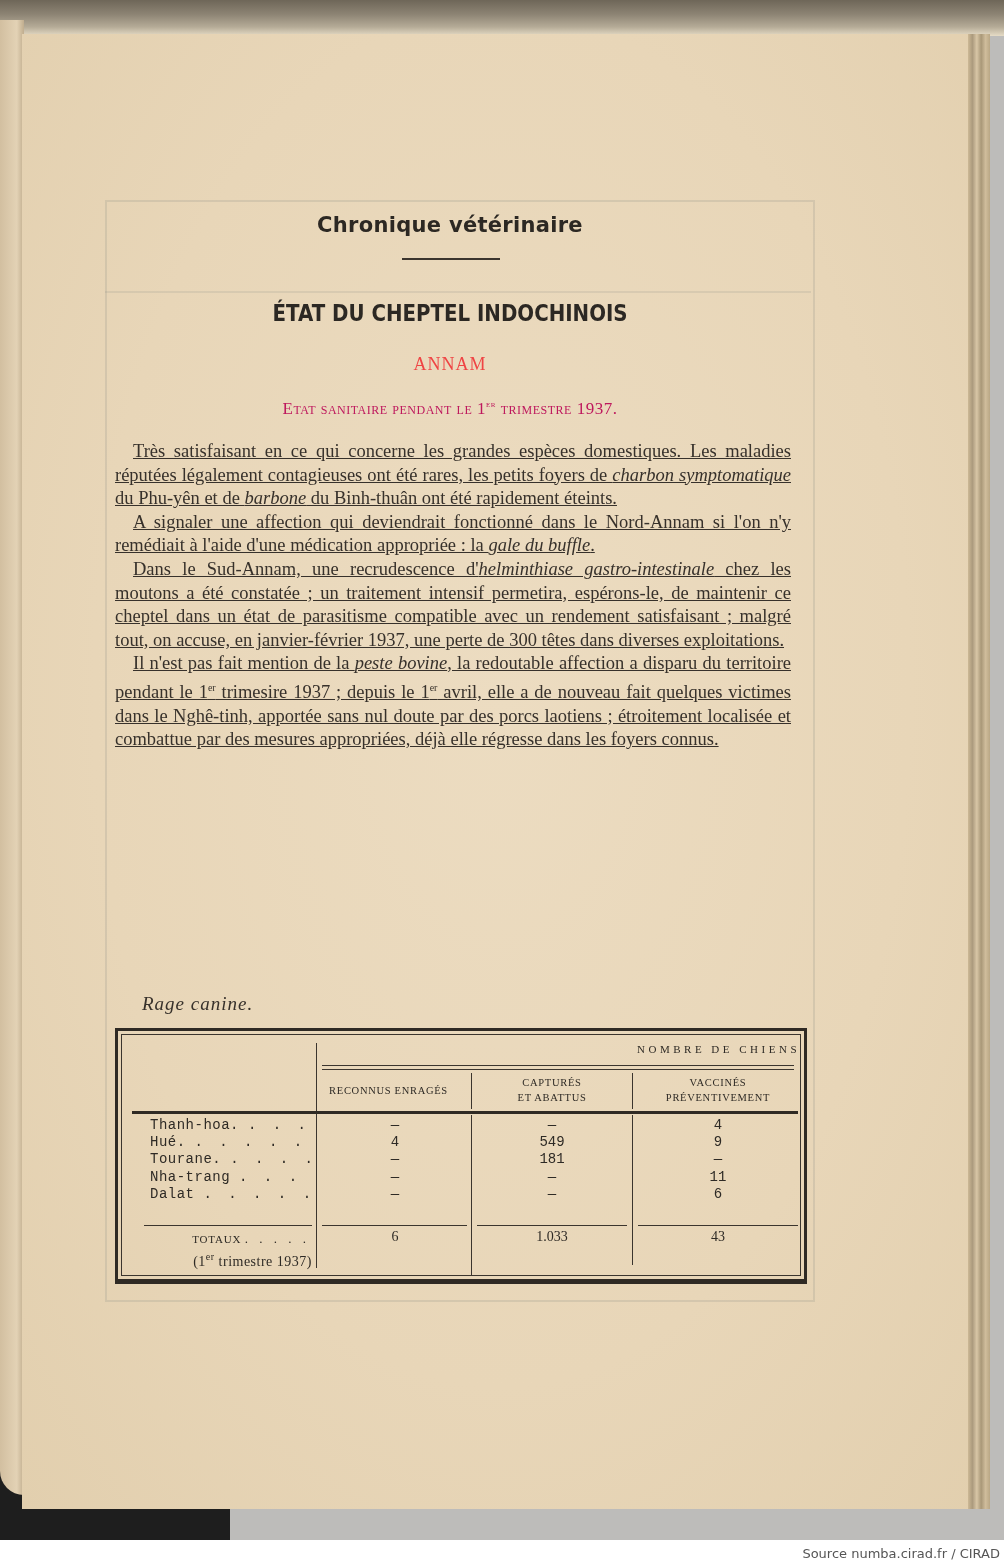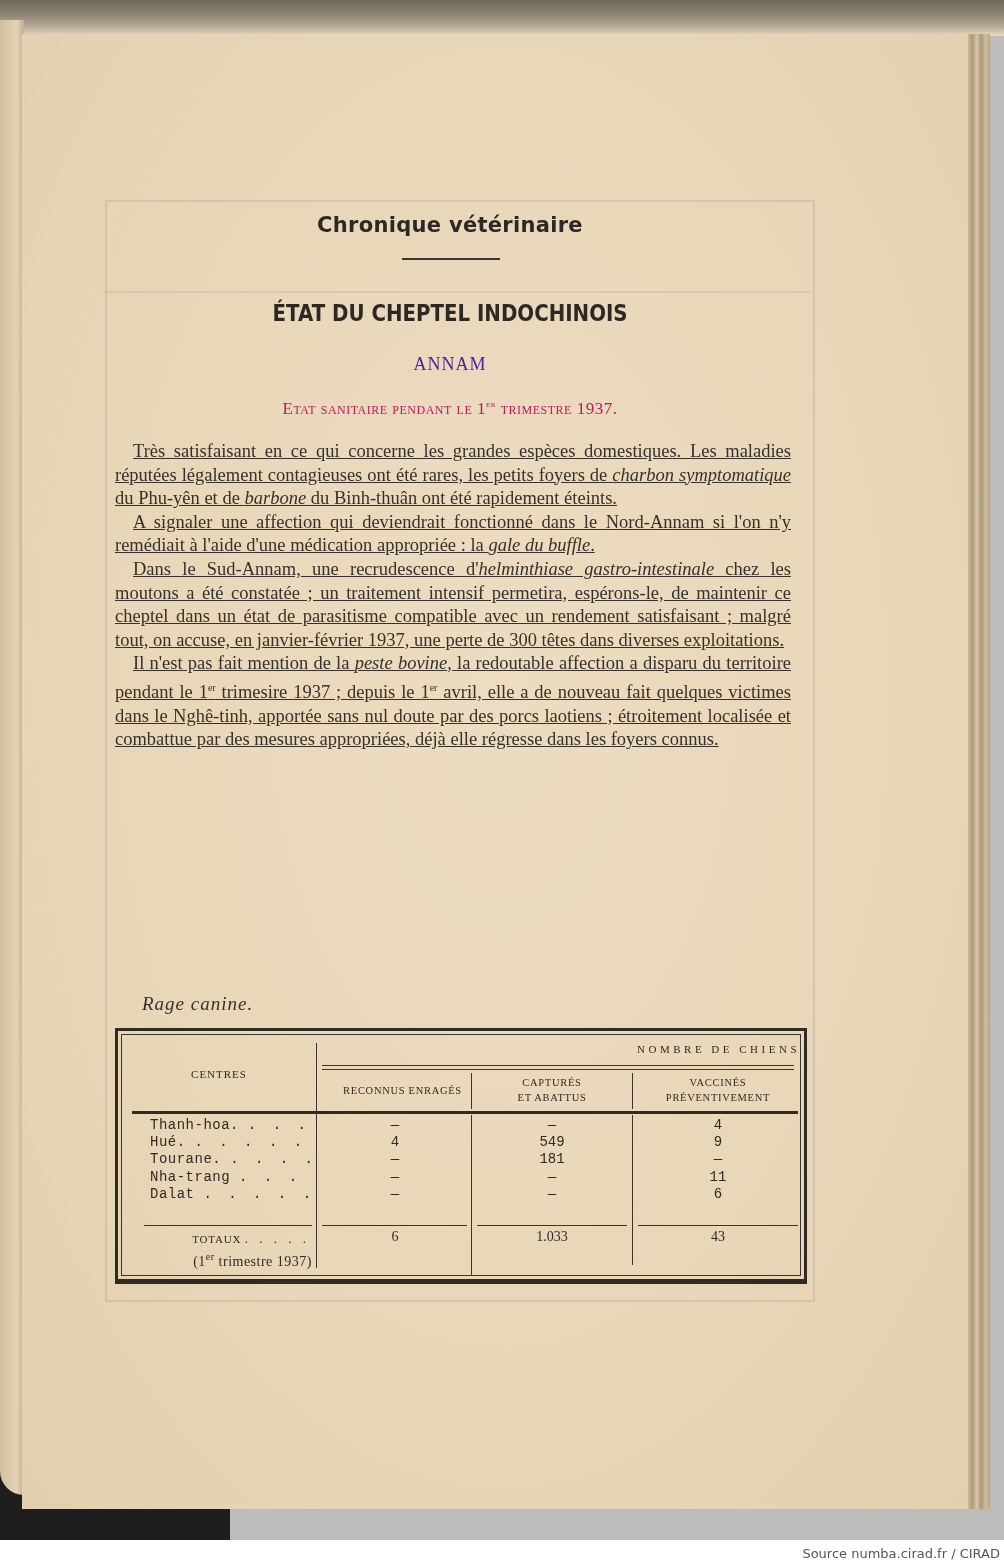--- a/index.html
+++ b/index.html
@@ -24,21 +24,21 @@
   .ghost-frame { position:absolute; left:105px; top:200px; width:706px; height:1098px;
     border:2px solid rgba(150,150,140,0.25); }
   .ghost-line { position:absolute; left:105px; top:291px; width:706px; height:0;
     border-top:2px solid rgba(150,150,140,0.2); }
   .heading1 { position:absolute; left:100px; width:700px; top:213px; text-align:center;
     font-family:"DejaVu Sans", sans-serif; font-weight:bold; font-size:21px; color:#2c2823; letter-spacing:0.3px; }
   .rule { position:absolute; left:402px; top:258px; width:98px; height:0; border-top:2px solid #3b352e; }
   .heading2 { position:absolute; left:100px; width:700px; top:300px; text-align:center;
     font-family:"DejaVu Sans", sans-serif; font-weight:bold; font-size:23px; color:#2c2823; transform:scaleX(0.86); }
   .heading3 { position:absolute; left:100px; width:700px; top:354px; text-align:center;
-    font-size:18px; color:#4c1d95; letter-spacing:1px; }
+    font-size:18px; color:#ef4444; letter-spacing:1px; }
   .heading4 { position:absolute; left:100px; width:700px; top:398px; text-align:center;
     font-size:17px; color:#be185d; font-variant:small-caps; letter-spacing:0.5px; }
   .heading4 sup, .body sup, .tot-sub sup { font-size:10px; }
 
   .body { position:absolute; left:115px; width:676px; top:440px; font-size:18.5px; line-height:23.6px;
     color:#37312b; text-align:justify; }
   .body p { margin:0; text-indent:18px;text-decoration:underline; }
   .body em { font-style:italic; }
   .rage { position:absolute; left:142px; top:993px; font-style:italic; font-size:19px; color:#37312b; letter-spacing:1px; }
 
@@ -90,25 +90,24 @@
   <p><span>Très satisfaisant en ce qui concerne les grandes espèces domestiques. Les maladies réputées légalement contagieuses ont été rares, les petits foyers de </span><em>charbon symptomatique</em><span> du Phu-yên et de </span><em>barbone</em><span> du Binh-thuân ont été rapidement éteints.</span></p>
   <p><span>A signaler une affection qui deviendrait fonctionné dans le Nord-Annam si l'on n'y remédiait à l'aide d'une médication appropriée : la </span><em>gale du buffle</em><span>.</span></p>
   <p><span>Dans le Sud-Annam, une recrudescence d'</span><em>helminthiase gastro-intestinale</em><span> chez les moutons a été constatée ; un traitement intensif permetira, espérons-le, de maintenir ce cheptel dans un état de parasitisme compatible avec un rendement satisfaisant ; malgré tout, on accuse, en janvier-février 1937, une perte de 300 têtes dans diverses exploitations.</span></p>
   <p><span>Il n'est pas fait mention de la </span><em>peste bovine</em><span>, la redoutable affection a disparu du territoire pendant le 1</span><sup>er</sup><span> trimesire 1937 ; depuis le 1</span><sup>er</sup><span> avril, elle a de nouveau fait quelques victimes dans le Nghê-tinh, apportée sans nul doute par des porcs laotiens ; étroitement localisée et combattue par des mesures appropriées, déjà elle régresse dans les foyers connus.</span></p>
 </div>
 
 <div class="rage">Rage canine.</div>
 
 <div class="table-wrap">
   <div class="table-inner">
-    <div class="th-centres">CENTRES</div>
     <div class="nombre">NOMBRE DE CHIENS</div>
     <div class="hline" style="left:200px; right:6px; top:30px;"></div>
     <div class="hline" style="left:200px; right:6px; top:34px;"></div>
-    <div class="colhead" style="left:203px; width:155px;">RECONNUS ENRAGÉS</div>
+    <div class="colhead" style="left:189px; width:155px;">RECONNUS ENRAGÉS</div>
     <div class="colhead" style="left:350px; width:160px;">
         <div>
           <div>CAPTURÉS</div>
           <div>ET ABATTUS</div>
         </div>
       </div>
     <div class="colhead" style="left:511px; width:170px;">
         <div>
           <div>VACCINÉS</div>
           <div>PRÉVENTIVEMENT</div>

